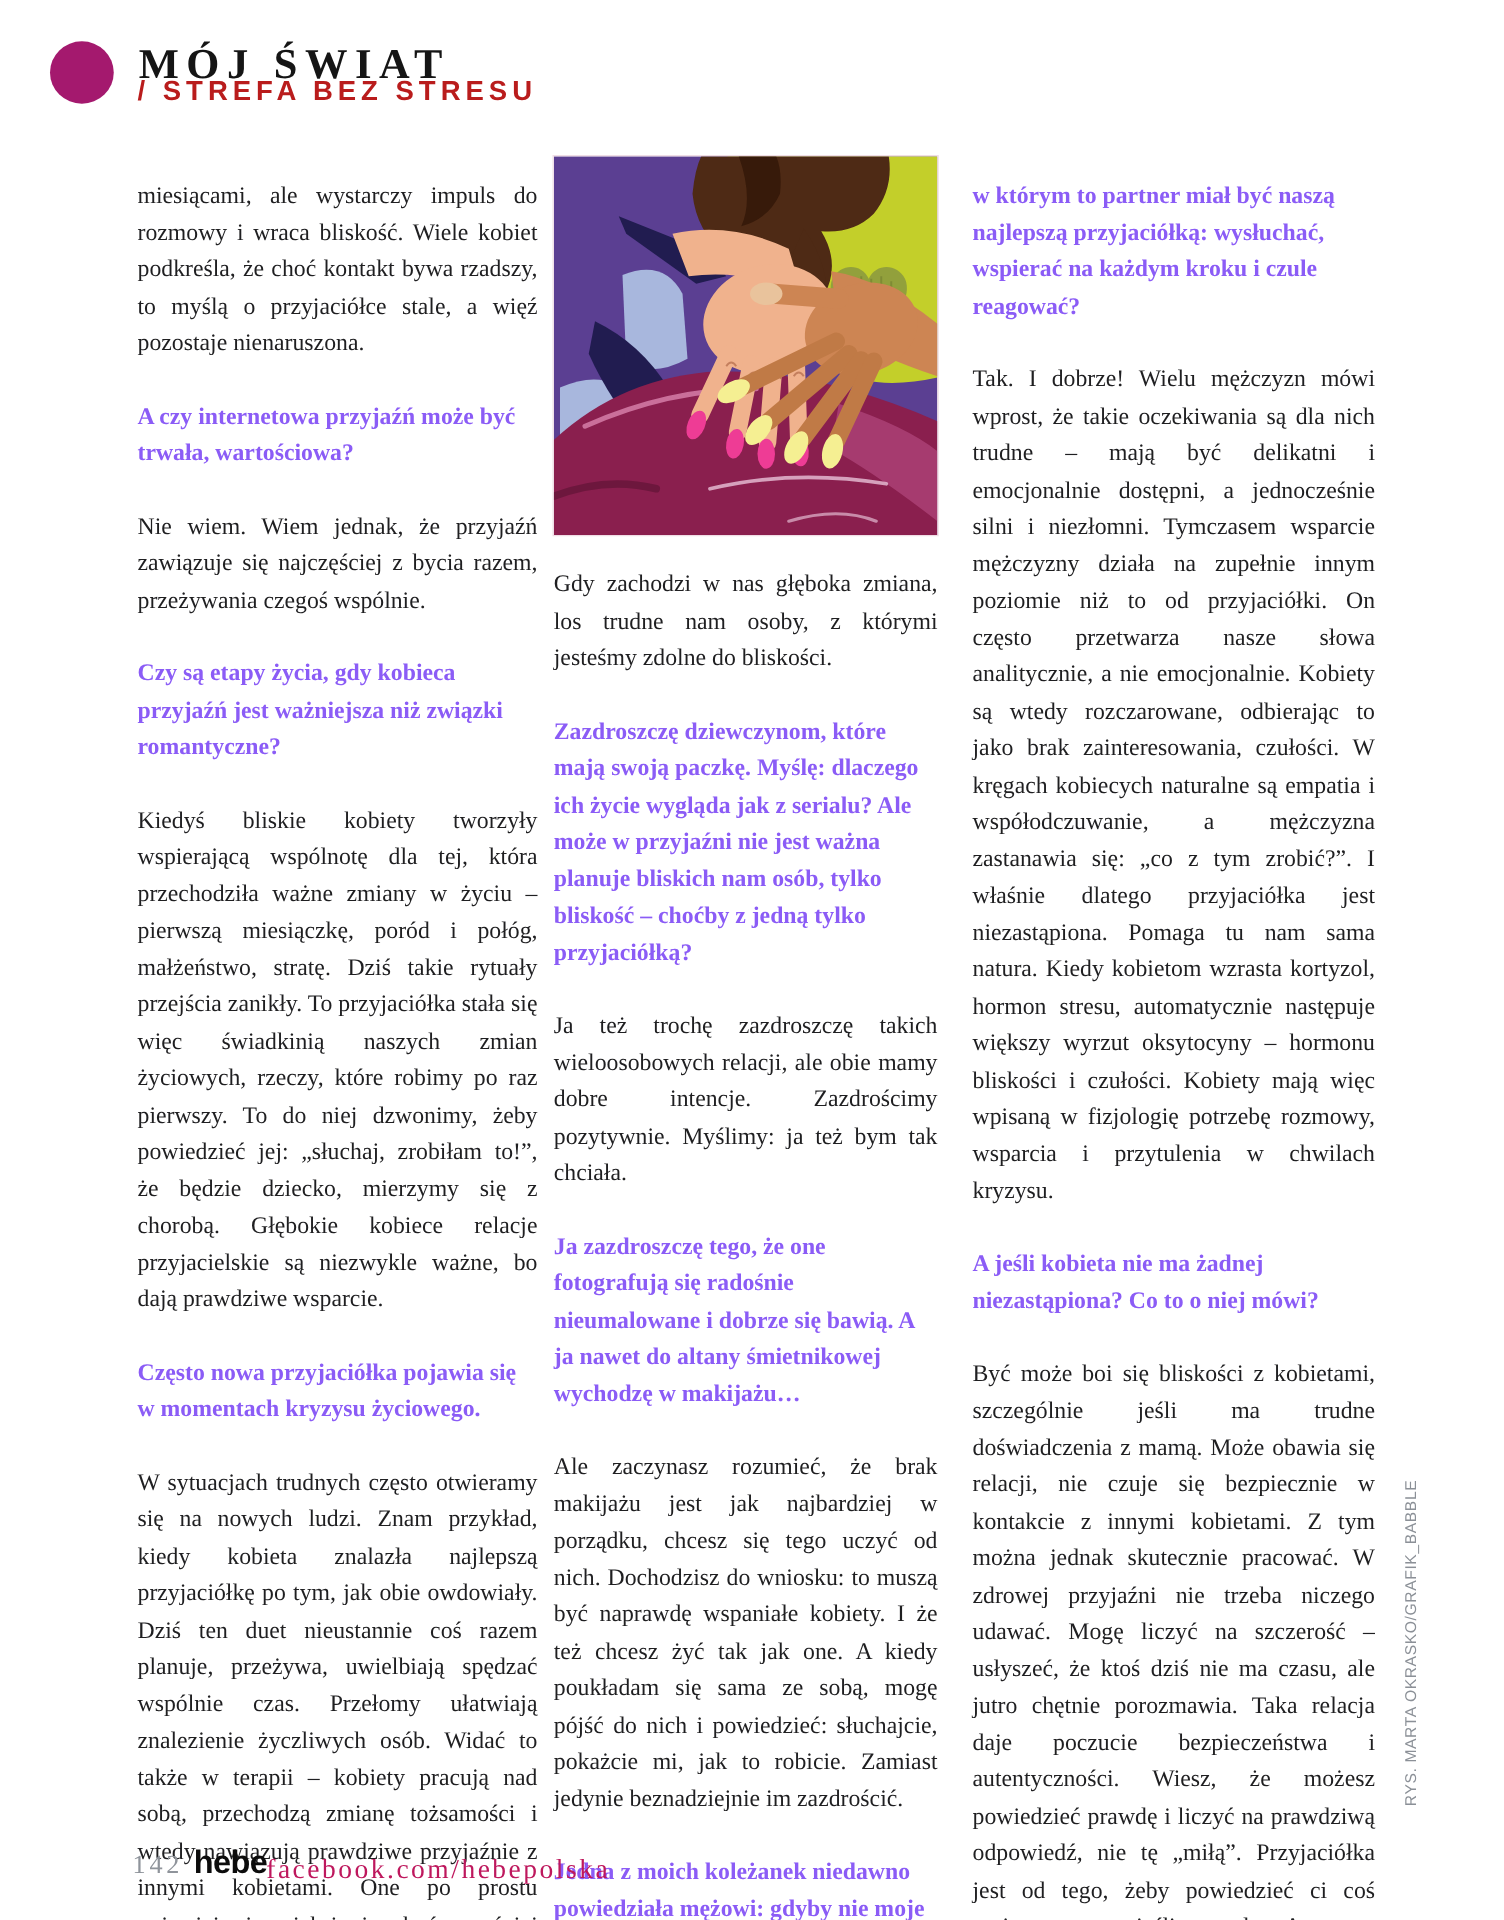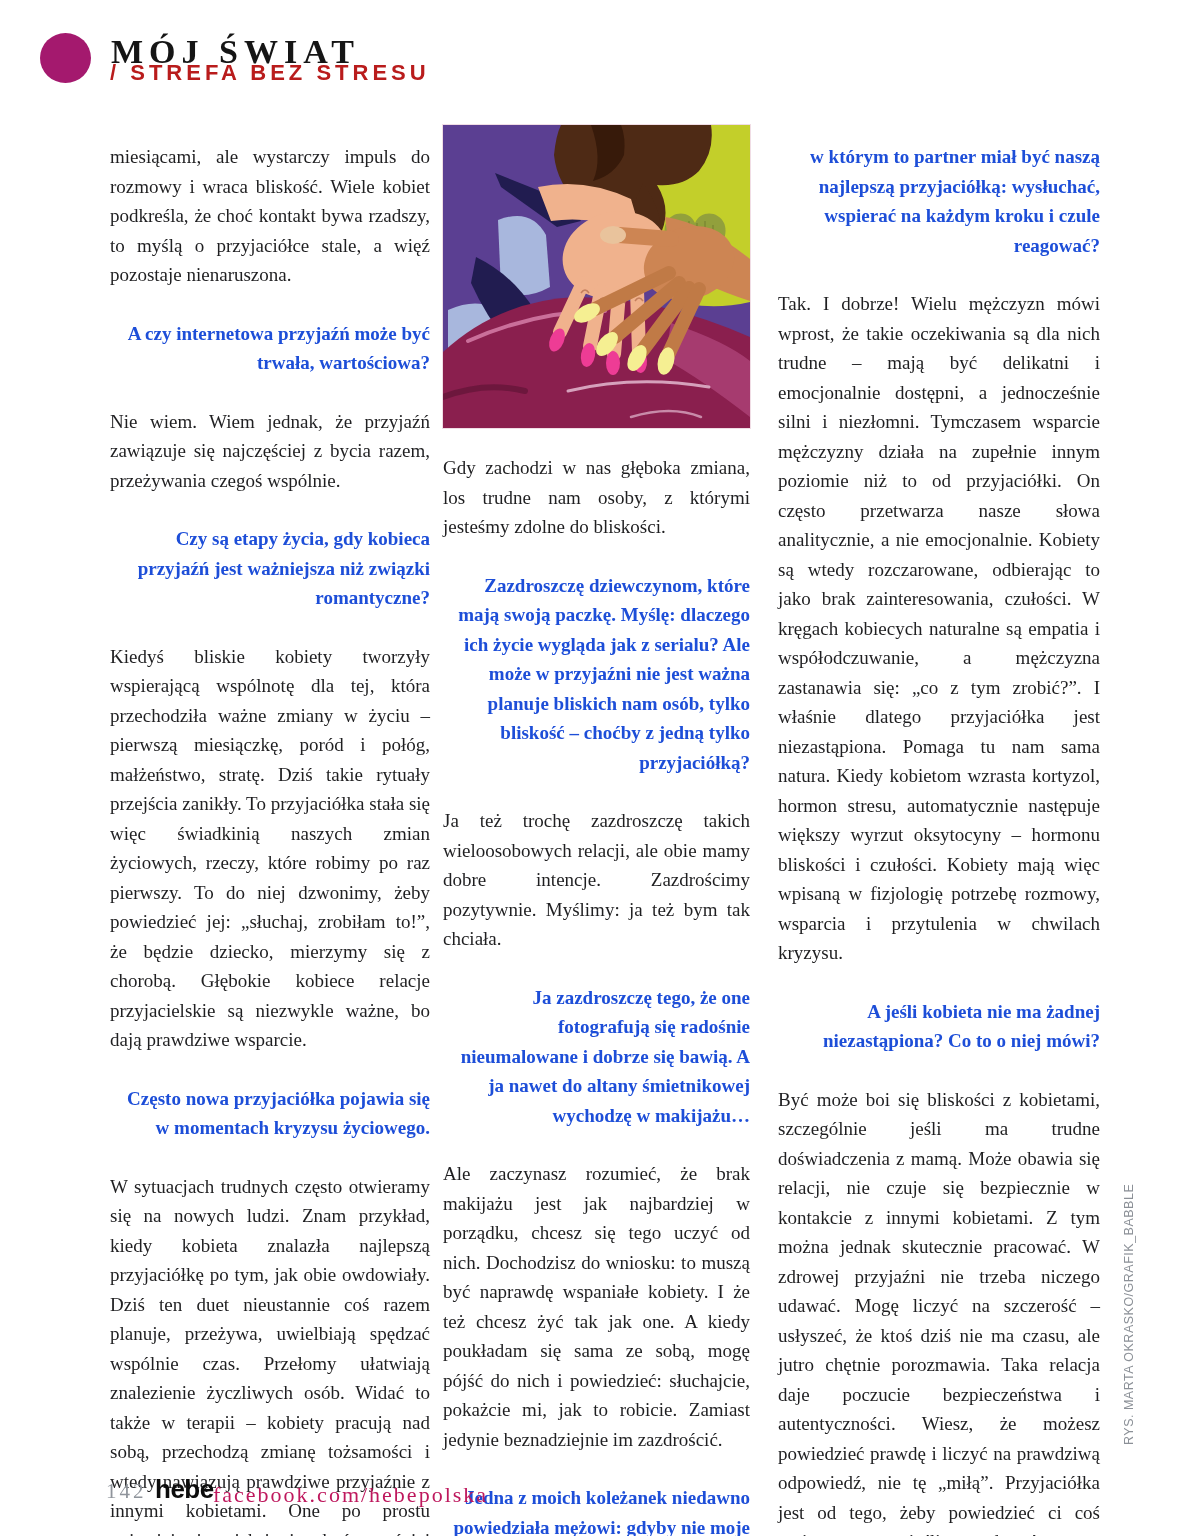--- a/index.html
+++ b/index.html
@@ -19,21 +19,21 @@
   
   .col{position:absolute;width:320px;}
   .col1{left:110px;top:142px;}
   .col2{left:443px;top:125px;width:307px;}
   .col3{left:778px;top:142px;width:322px;}
 
   .col p{margin:29px 0 0 0;font-size:19px;line-height:29.5px;color:#1f1f21;}
   .col p:first-child, .col figure + p{margin-top:0;}
   .col figure + p{margin-top:0;}
   p.body{text-align:justify;}
-  p.q{font-weight:700;color:#1d4ed8;text-align:right;}
+  p.q{font-weight:700;color:#8b5cf6;text-align:left;}
 
   
   figure.illus{margin:0 0 25px 0;width:307px;height:303px;outline:1px solid #f0dde5;}
   figure.illus svg{display:block;width:307px;height:303px;}
 
   
   .credit{position:absolute;left:1122px;top:1445px;transform:rotate(-90deg);
           transform-origin:0 0;white-space:nowrap;
           font-family:"Liberation Sans", sans-serif;font-size:12.5px;color:#8b9097;
           letter-spacing:0.5px;}

